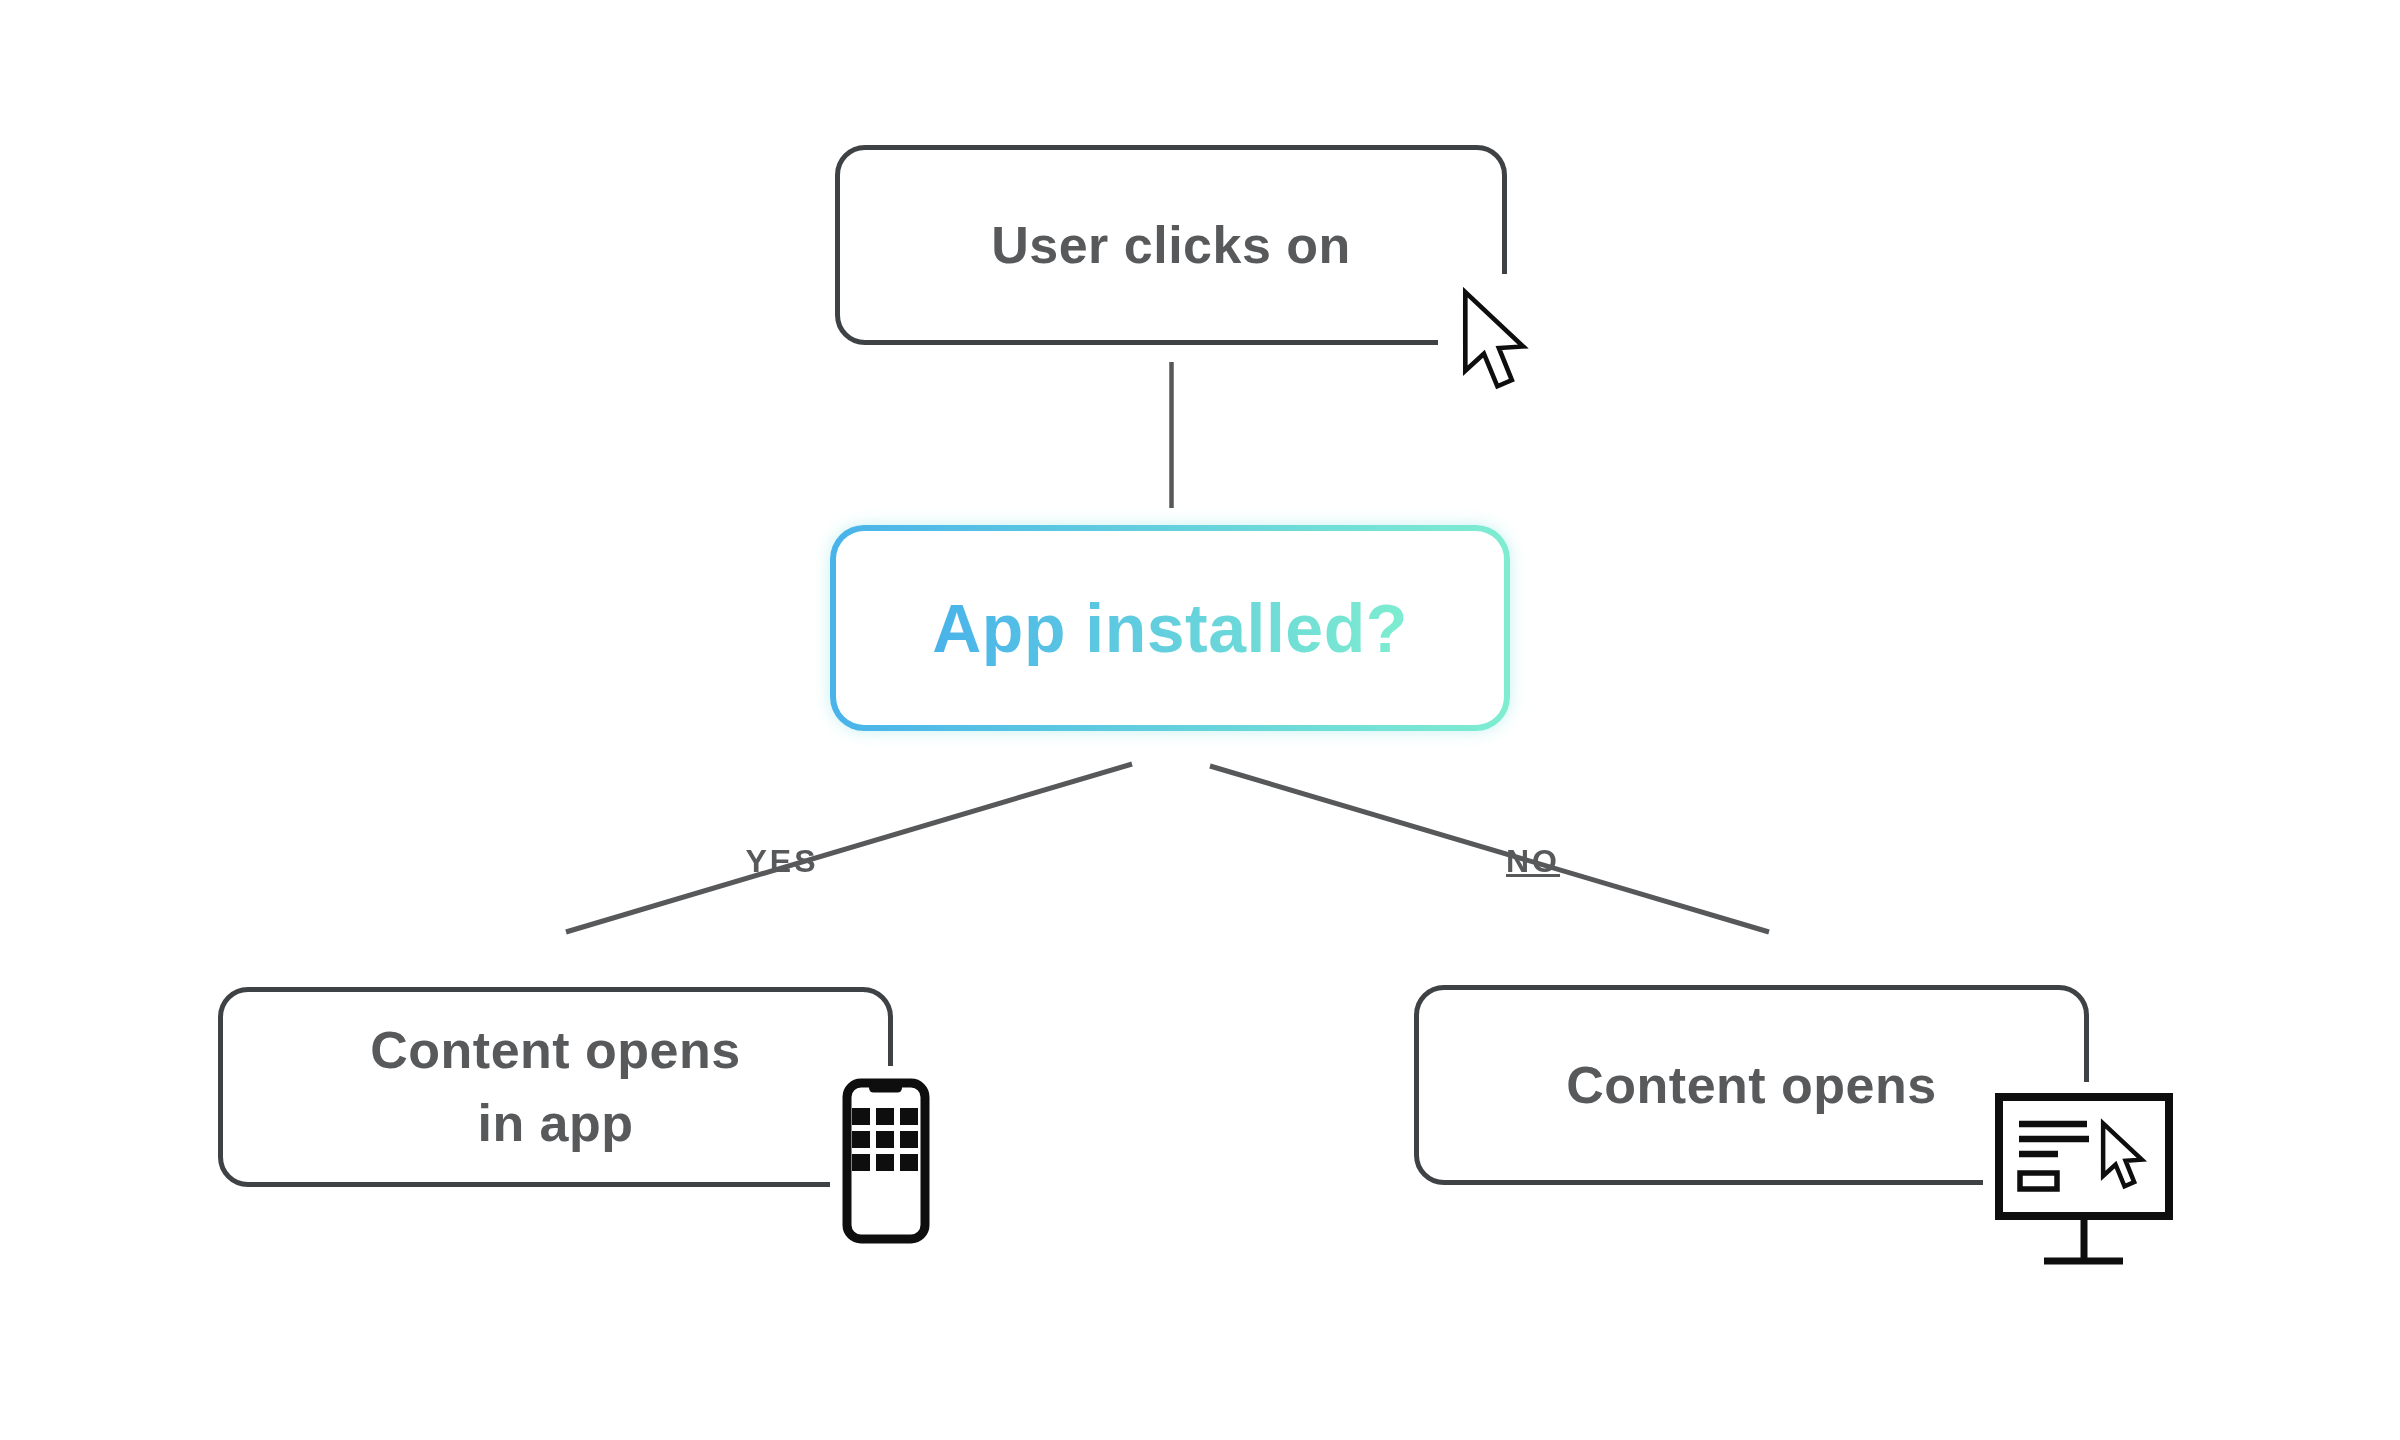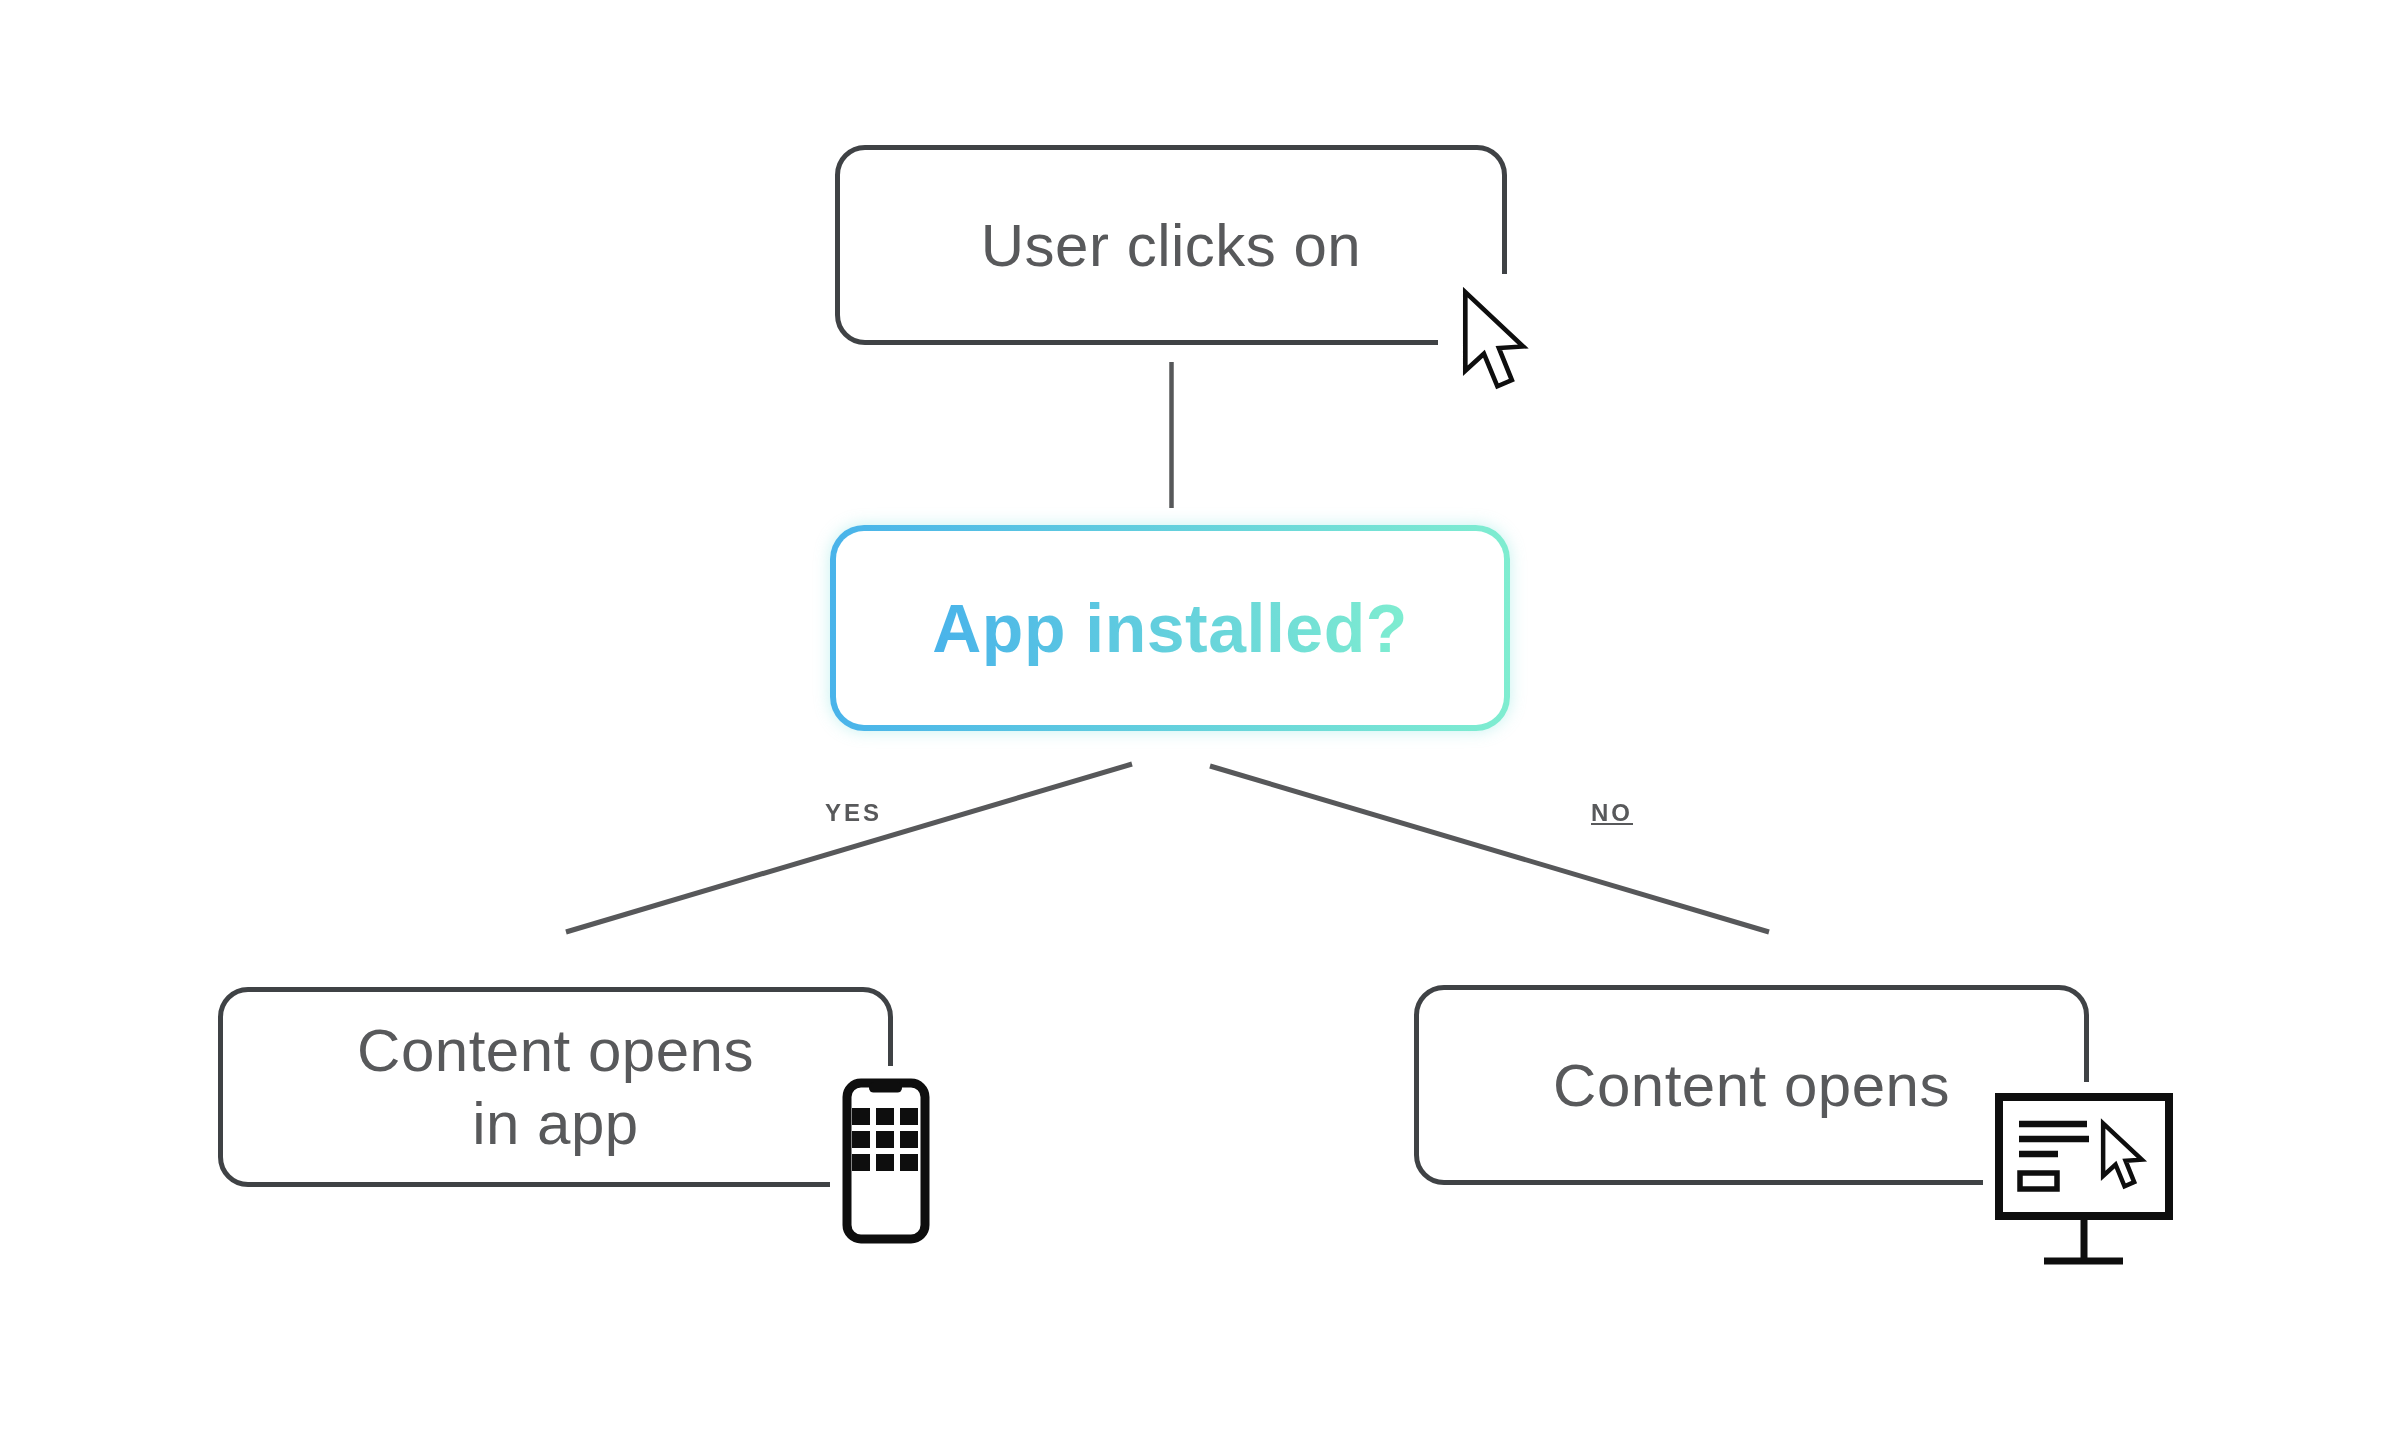--- a/index.html
+++ b/index.html
@@ -21,22 +21,22 @@
     border-radius: 30px;
     background: #ffffff;
     display: flex;
     flex-direction: column;
     align-items: center;
     justify-content: center;
     text-align: center;
     z-index: 2;
   }
   .node-text {
-    font-size: 60px;
-    font-weight: 400;
+    font-size: 52px;
+    font-weight: 700;
     line-height: 73px;
     color: var(--text-gray, #58595b);
     letter-spacing: 0.5px;
   }
   .node-text span { display: block; }
 
   
   .decision-outer {
     position: absolute;
     left: 830px; top: 525px;
@@ -73,26 +73,27 @@
   
   .edges {
     position: absolute;
     left: 0; top: 0;
     width: 2400px; height: 1440px;
     z-index: 1;
   }
   .edge-label {
     position: absolute;
     width: 200px;
-    text-align: right;
-    font-size: 24px;
+    text-align: center;
+    font-size: 32px;
     font-weight: 700;
     letter-spacing: 3px;
     color: var(--text-gray, #58595b);
     z-index: 2;
+    margin-top: 44px;
   }
 
   
   .icon-mask {
     position: absolute;
     background: #ffffff;
     z-index: 3;
   }
   .icon-mask svg { position: absolute; }
 </style>

